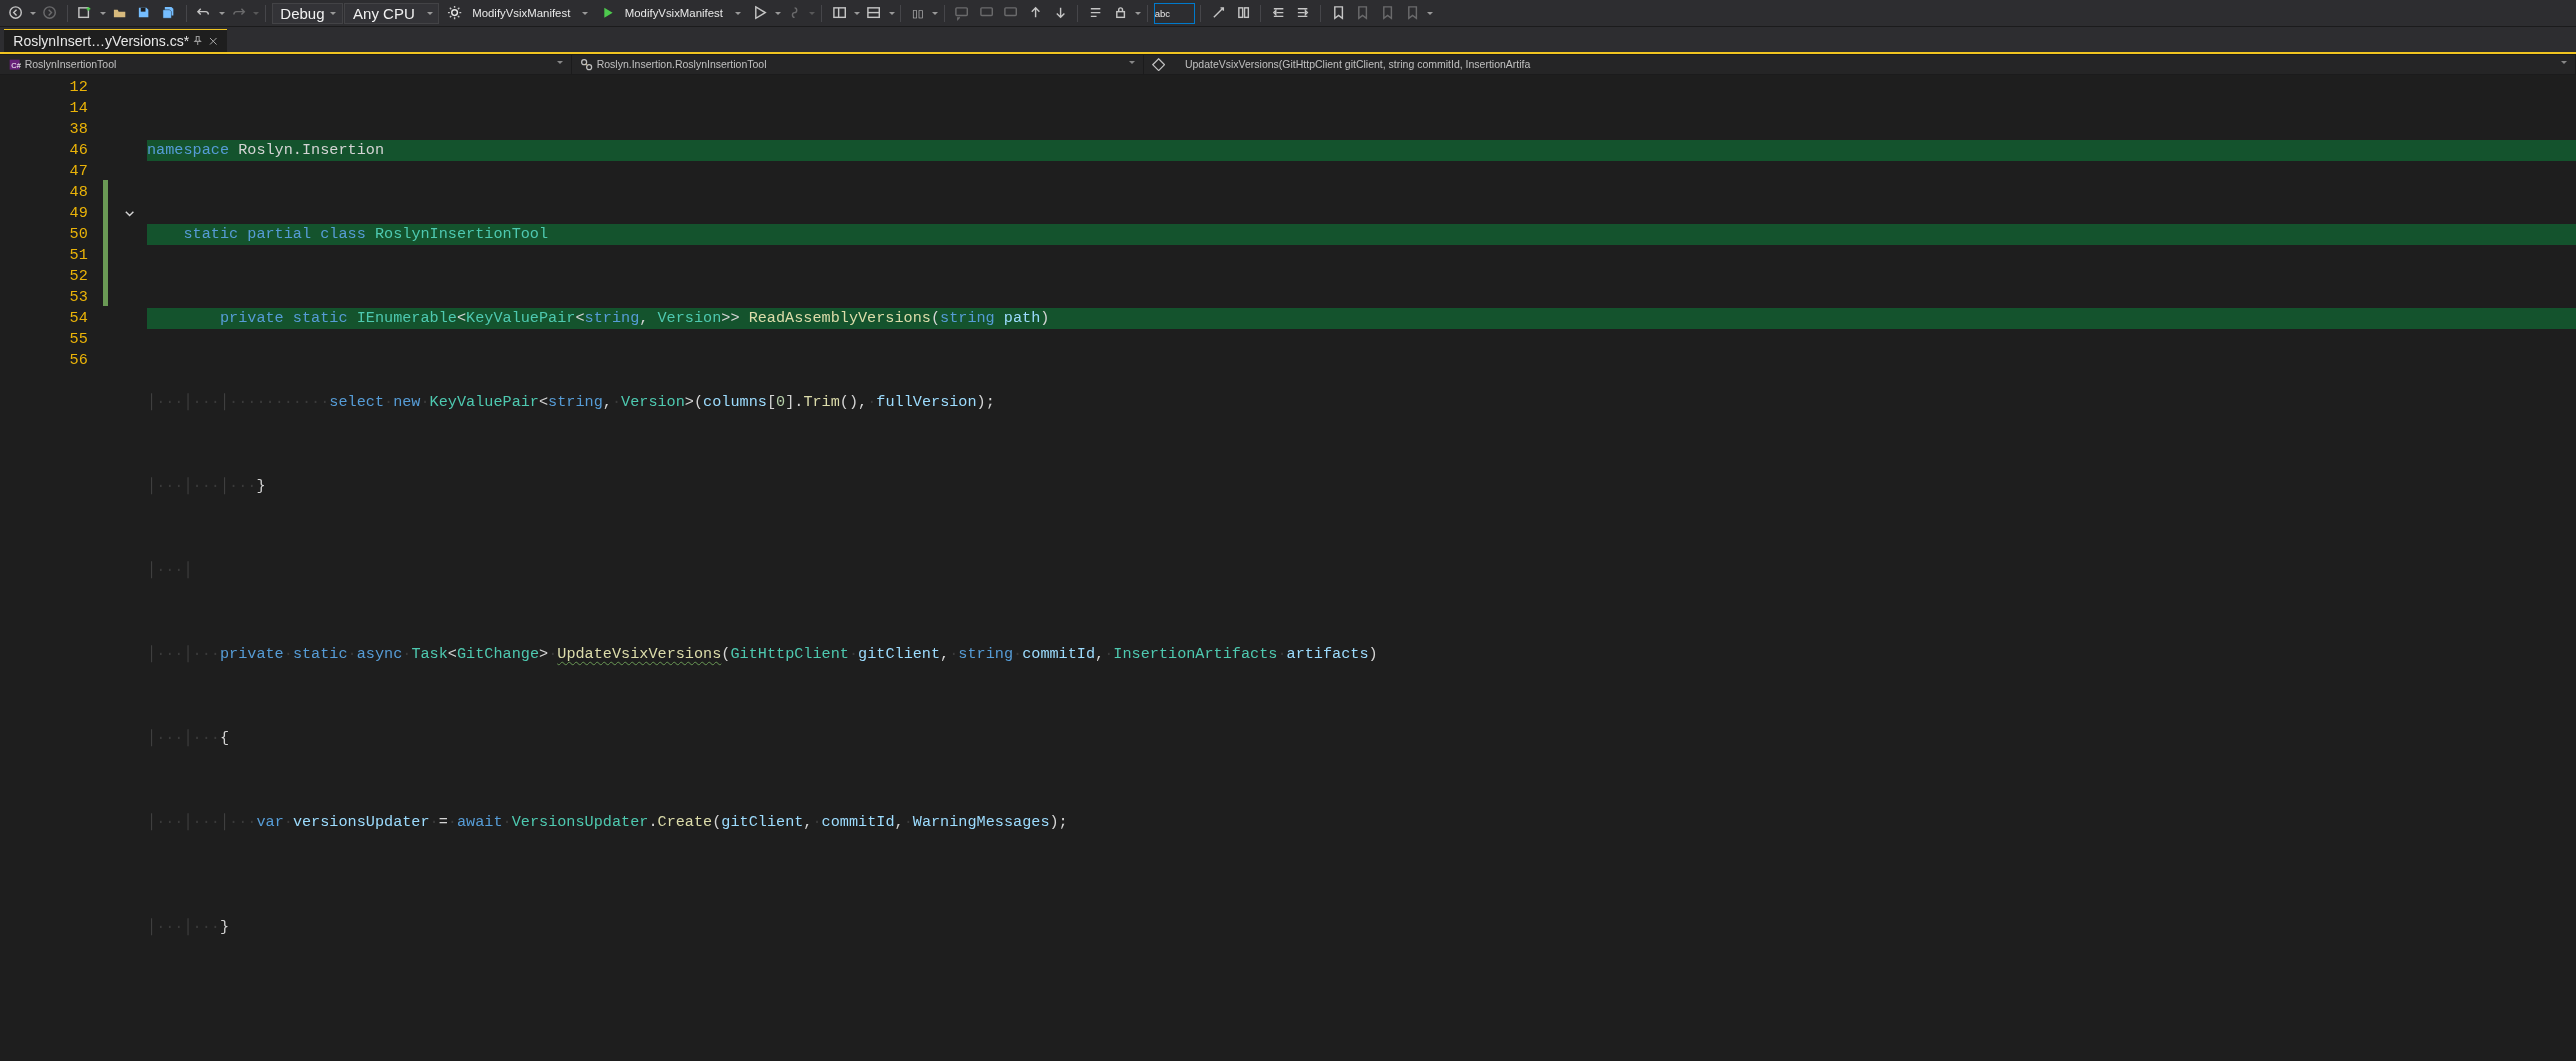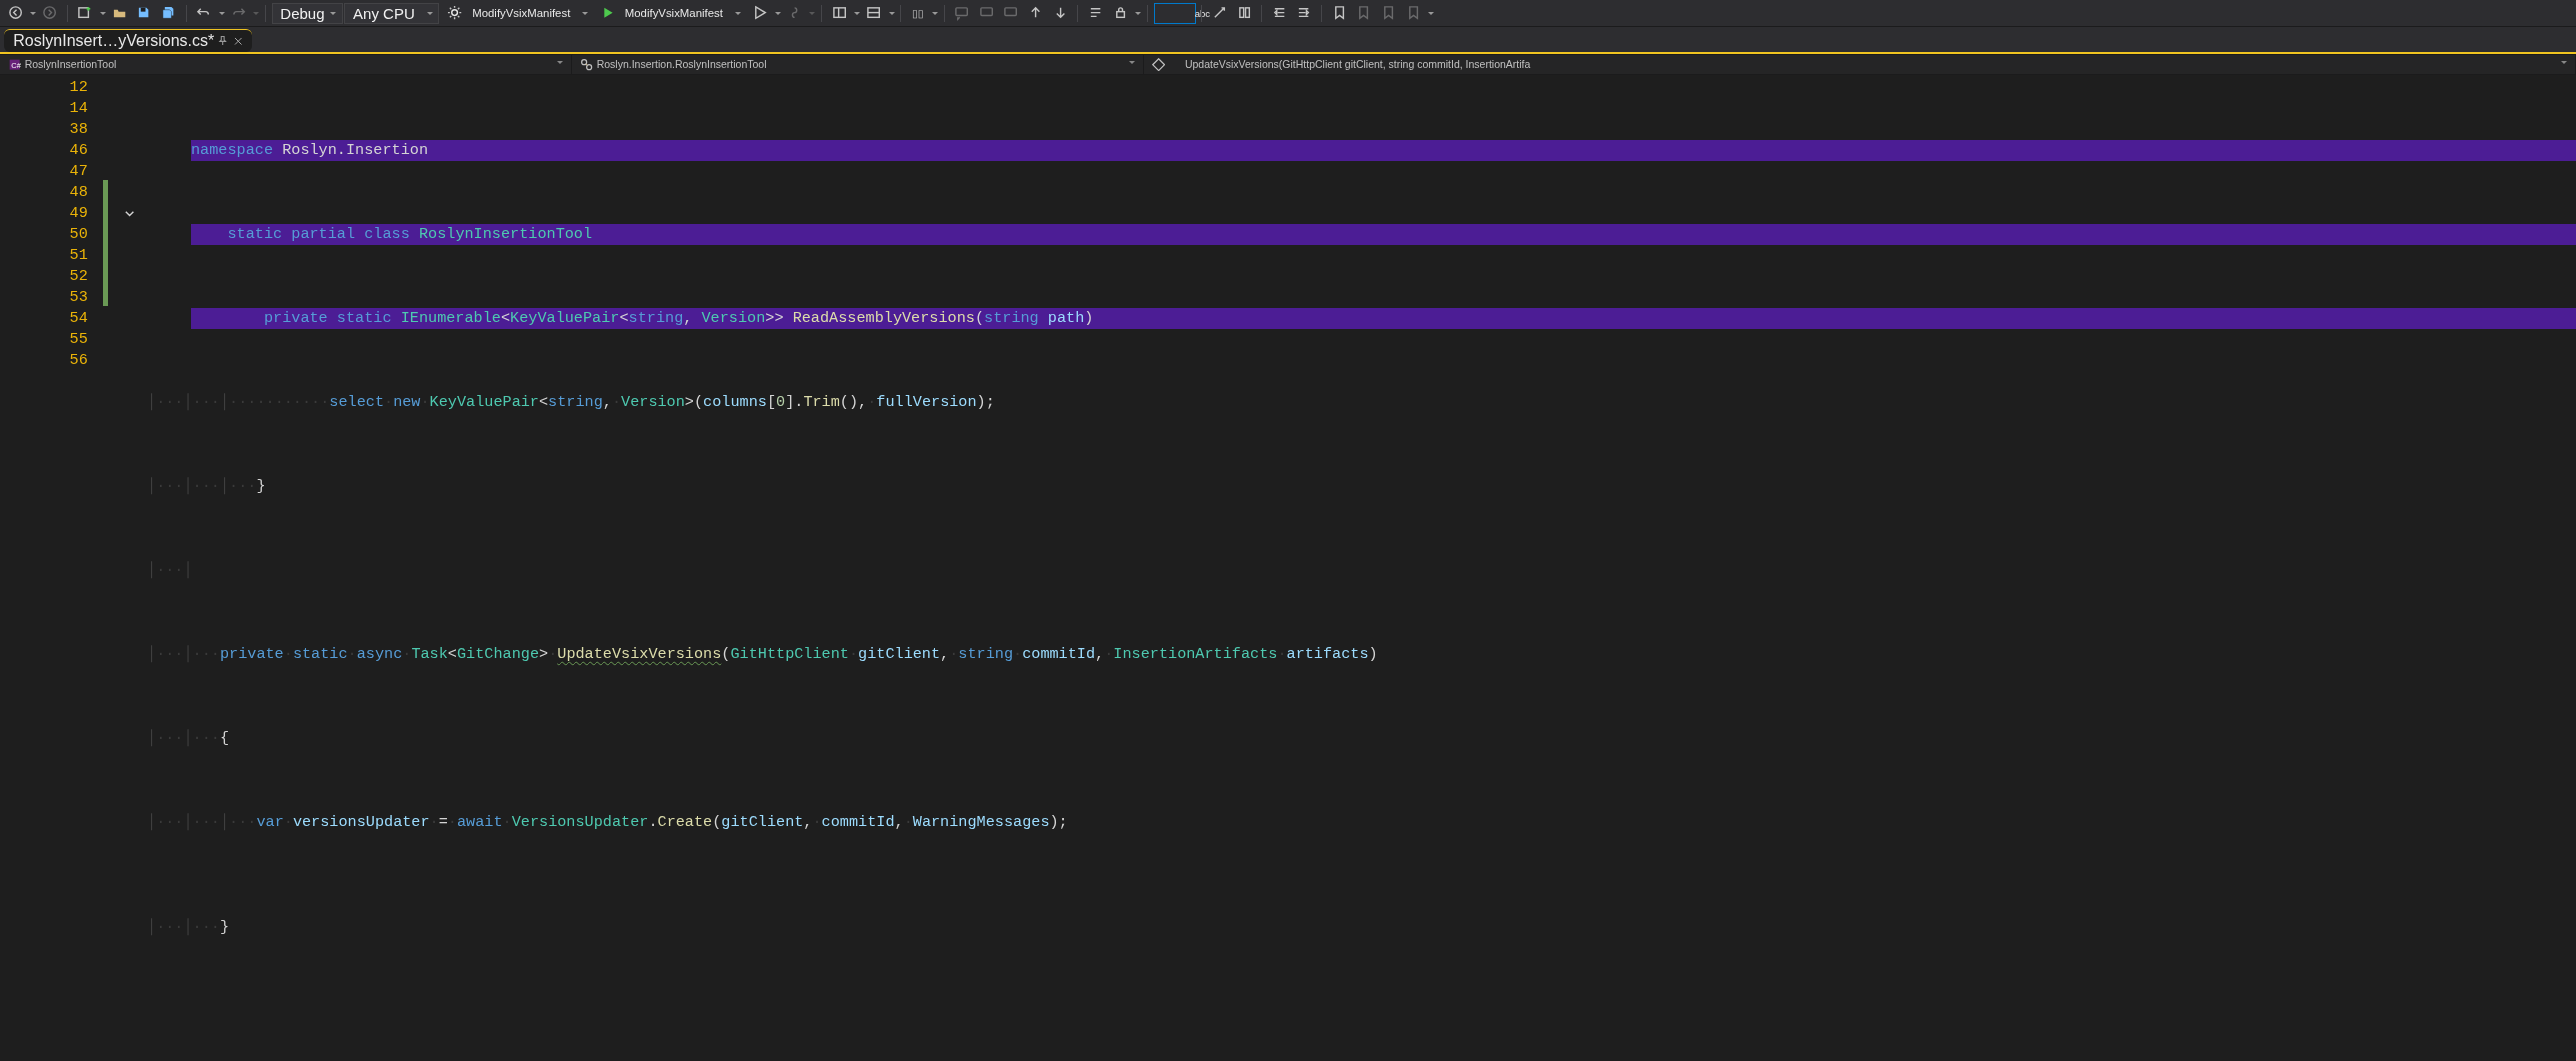--- a/index.html
+++ b/index.html
@@ -36,35 +36,35 @@
     font-size: 15px; color: #f1f1f1; position: relative;
   }
   .tb-combo::after {
     content: ""; position: absolute; right: 5.7px; top: 8.6px;
     border: 3.8px solid transparent; border-top-color: #999;
   }
   .tb-text-btn { color: #e8e8e8; padding: 0 5.7px; display:inline-flex; align-items:center; gap:10px; height:21px; cursor:pointer;}
   .tb-dd-caret { border:3.8px solid transparent; border-top-color:#999; margin-left:1.9px; margin-top:3.8px;}
   .tb-boxed {
     display:inline-flex;align-items:center;
-    width:41px;height:21px;border:1px solid #007acc;cursor:pointer;padding-left:40px;
+    width:41px;height:21px;border:1px solid #007acc;cursor:pointer;
   }
   .dim { opacity: 0.4; }
 
   
   .tab-strip {
     display: flex; align-items: flex-end;
     height: 25px; background: #2d2d30; padding-left: 3.8px;
   }
   .tab {
     display: flex; align-items: center;
     height: 23px; padding: 0 7.6px 0 9.5px;
     background: #1e1e1e; color: #e8e8e8;
     border-top: 1.9px solid #f0c420;
-    font-size: 16px; gap:2px; cursor:pointer;border-radius:6px;
+    font-size: 14px; gap:2px; cursor:pointer;
   }
   .tab .pin, .tab .close { width:13.3px; height:13.3px; display:inline-flex; align-items:center; justify-content:center; color:#999; cursor:pointer;}
   .tab-bar-bottom { height:1.9px; background:#f0c420; }
 
   
   .navbar {
     display: flex; height: 21px; background: #252526;
     border-top: 1px solid #1b1b1c; border-bottom: 1px solid #1b1b1c;
   }
   .nav-combo {
@@ -109,21 +109,21 @@
     cursor:pointer;
   }
   .code {
     flex: 1;
     line-height: 21px;
     padding-top: 1.9px;
     white-space: pre;
     overflow: hidden;
   }
   .code .line { height:21px; position:relative; }
-  .hl-context { background: #4c1d95; margin-left: 44px; }
+  .hl-context { background: #14532d; }
   .hl-current {
     outline: 1px solid #5a5a5a; outline-offset: -1px;
     background: #1e1e1e;
   }
   .guide { color: #404040; }
   .dot { color: #3a3a3a; }
 
   
   .kw   { color: #569cd6; }
   .type { color: #4ec9b0; }

